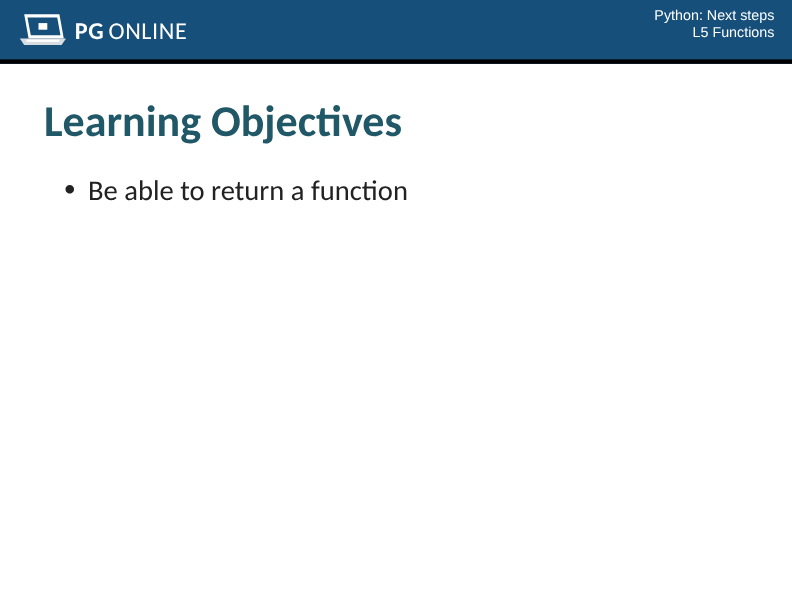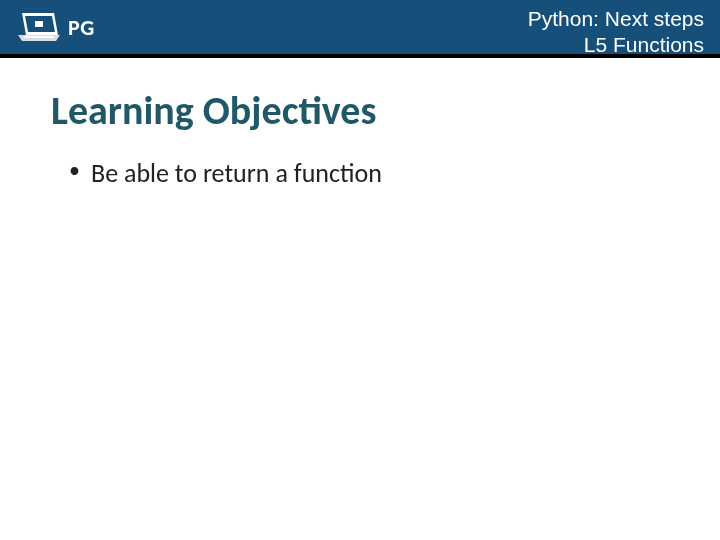--- a/index.html
+++ b/index.html
@@ -37,28 +37,28 @@
   }
   .logo-pg { font-weight: 700; }
   .logo-online { font-weight: 300; }
 
   .header-right {
     position: absolute;
     right: 16px;
     top: 6px;
     text-align: right;
     color: #fff;
-    font-size: 21px;
+    font-size: 13px;
     line-height: 1.25;
     font-family: "Century Gothic", "Segoe UI", Arial, sans-serif;
     font-weight: 300;
   }
 
   .content {
-    padding: 28px 40px 0 51px;
+    padding: 28px 40px 0 40px;
   }
 
   .heading {
     color: #205867;
     font-size: 40px;
     font-weight: 700;
     margin-bottom: 22px;
   }
 
   ul.objectives {
@@ -92,20 +92,21 @@
       <svg viewBox="0 0 42 32" width="42" height="32">
         <polygon points="4,2 36,2 40,24 8,24" fill="#ffffff"></polygon>
         <polygon points="7,5 34,5 37,21 10,21" fill="#154f7a"></polygon>
         <rect x="17" y="10" width="8" height="6" fill="#ffffff"></rect>
         <polygon points="0,24 42,24 38,30 4,30" fill="#d8dde2"></polygon>
         <rect x="6" y="25" width="30" height="2" fill="#ffffff"></rect>
       </svg>
     </div>
     <div class="logo-text">
       <span class="logo-pg">PG</span>
+      <span class="logo-online">ONLINE</span>
     </div>
   </div>
   <div class="header-right">
     <div>Python: Next steps</div>
     <div>L5 Functions</div>
   </div>
 </div>
 
 <div class="content">
   <h1 class="heading">Learning Objectives</h1>

